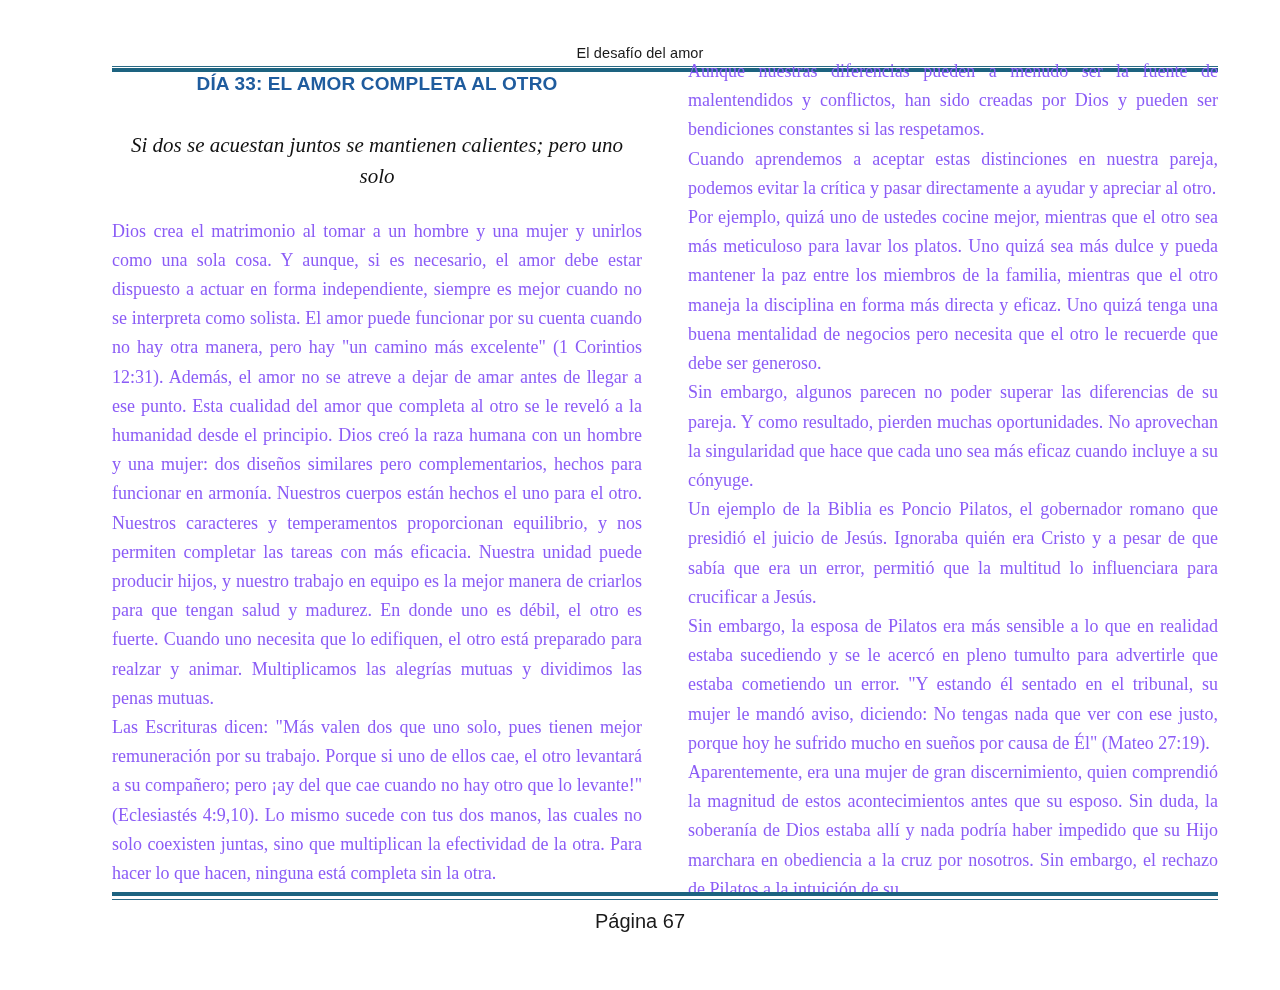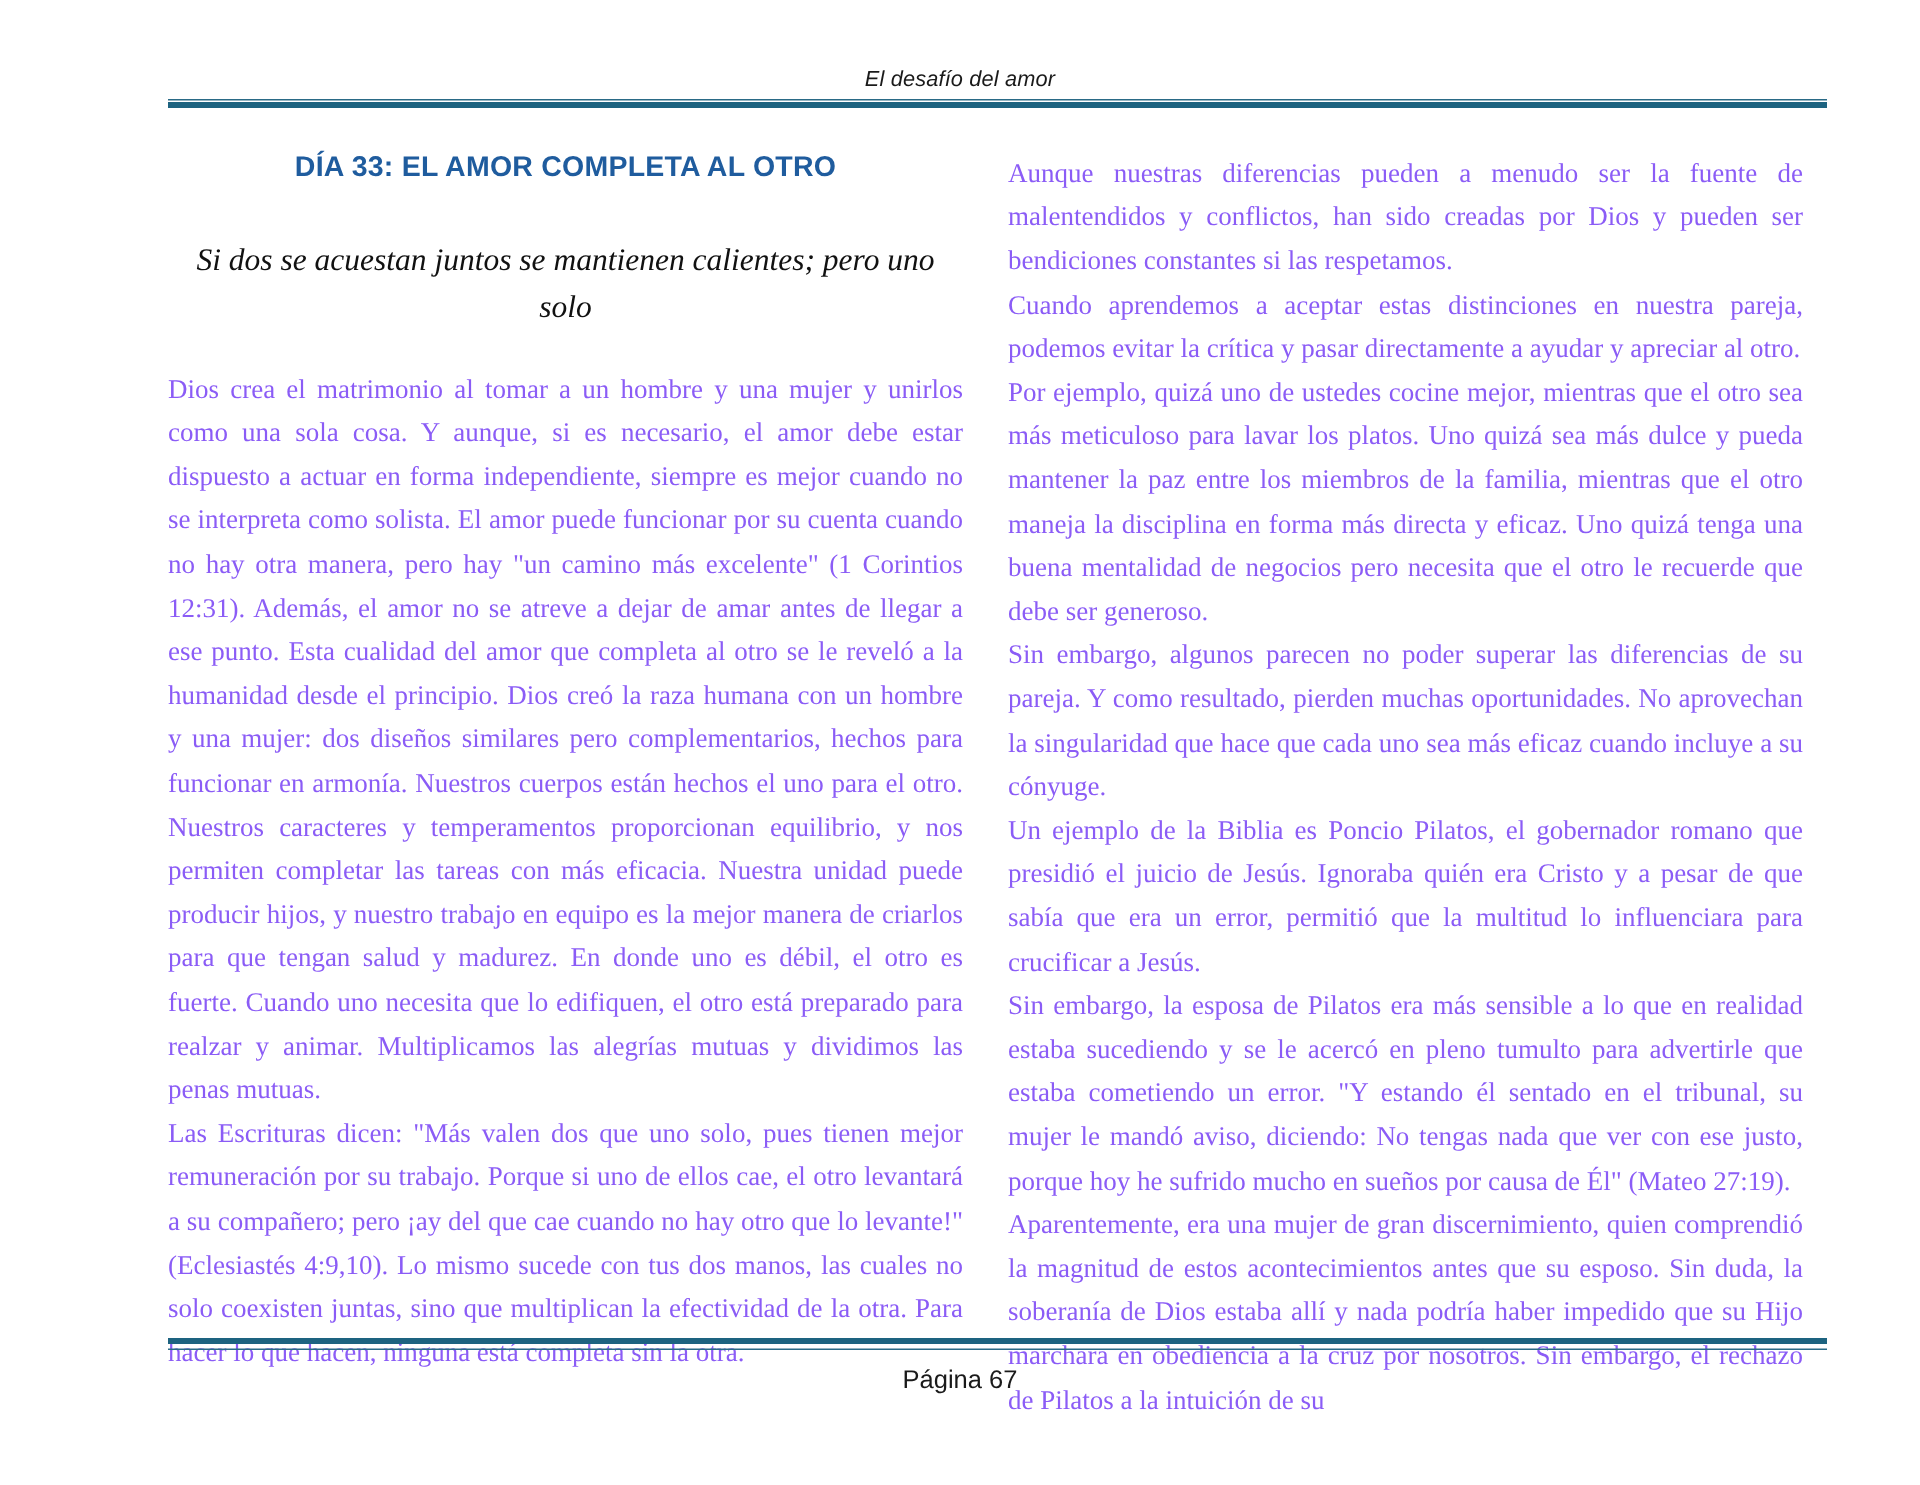--- a/index.html
+++ b/index.html
@@ -21,21 +21,20 @@
     box-sizing: border-box;
   }
 
   
   .header-zone {
     position: absolute;
     left: 0;
     top: 0;
     width: 1124px;
     height: 72px;
-    font-style: italic;
   }
   .header-text {
     position: absolute;
     left: 0;
     top: 45px;
     width: 1280px;
     text-align: center;
     font-family: "Liberation Sans", "DejaVu Sans", sans-serif;
     font-size: 14.5px;
     color: #1a1a1a;
@@ -55,25 +54,26 @@
     top: 68px;
     width: 1106px;
     height: 4px;
     background: #1d6380;
   }
 
   
   .columns {
     position: absolute;
     left: 112px;
-    top: 100px;
+    top: 90px;
     width: 1106px;
     height: 780px;
     display: flex;
-    gap: 30px;
+    gap: 46px;
+    align-items: center;
   }
   .col {
     width: 530px;
     box-sizing: border-box;
   }
 
   
   .day-title {
     margin: 0;
     padding: 0 0 0 0;
@@ -139,21 +139,21 @@
     height: 1px;
     background: #2a6a86;
   }
   .footer-text {
     position: absolute;
     left: 0;
     top: 30px;
     width: 1280px;
     text-align: center;
     font-family: "Liberation Sans", "DejaVu Sans", sans-serif;
-    font-size: 17px;
+    font-size: 20px;
     color: #1a1a1a;
   }
 </style>
 </head>
 <body>
 
 <div class="page">
 
   <div class="header-zone">
     <div class="header-text">El desafío del amor</div>

